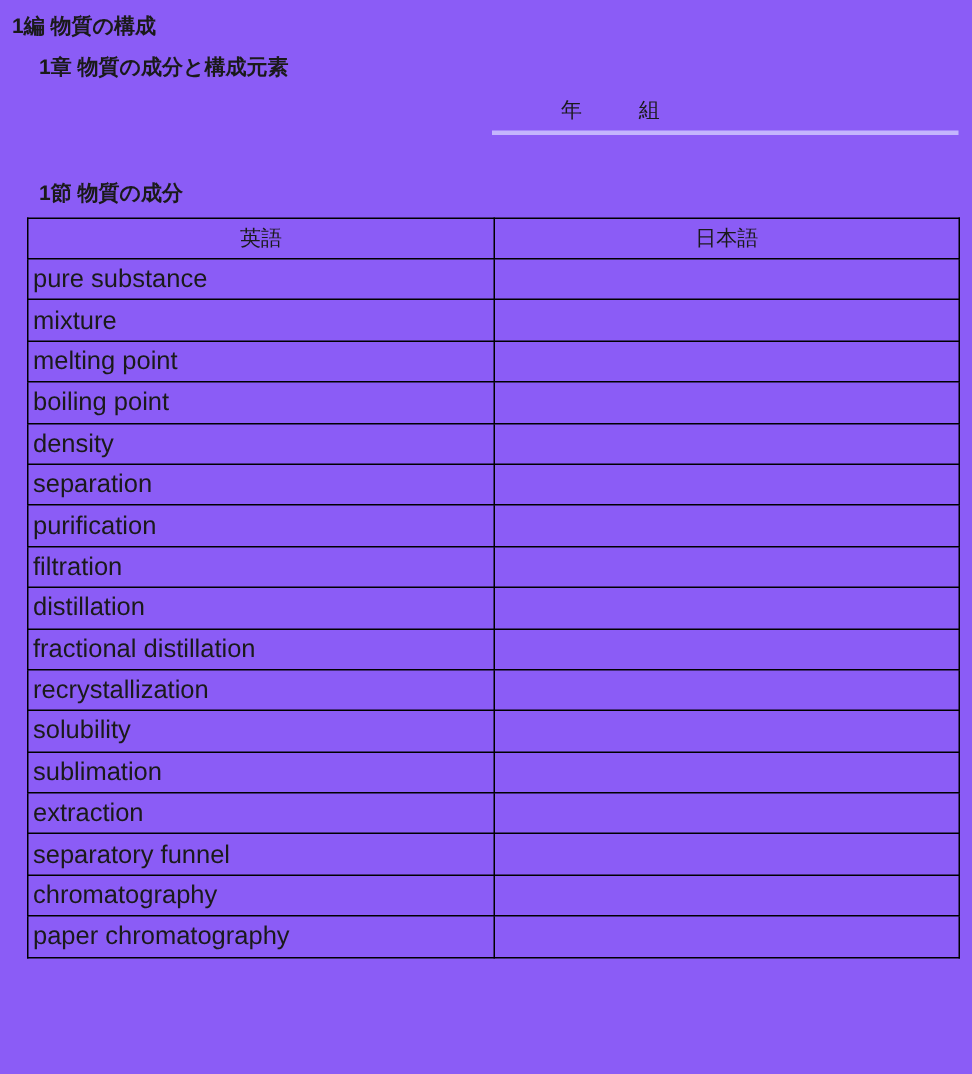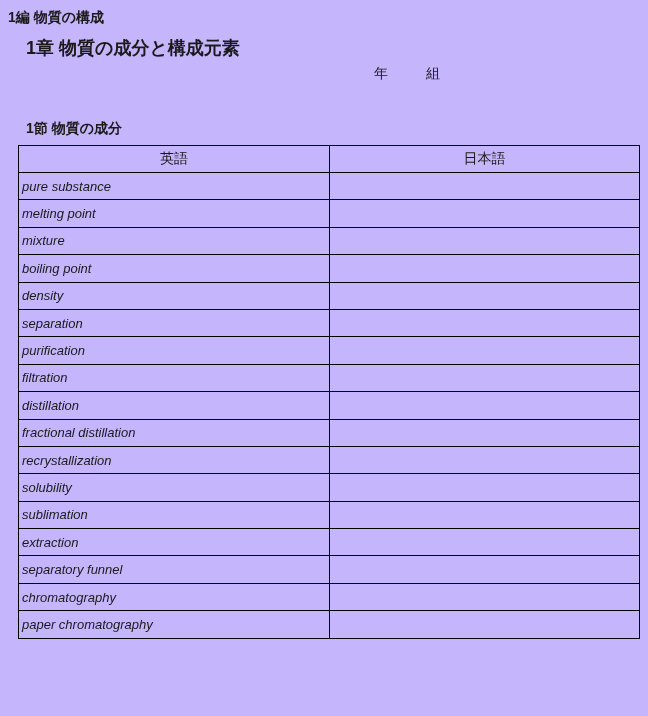--- a/index.html
+++ b/index.html
@@ -4,39 +4,39 @@
 <style>
   html, body {
     margin: 0;
     padding: 0;
     background: #ffffff;
   }
   .page {
     position: relative;
     width: 648px;
     height: 716px;
-    background: #c4b5fd;
+    background: #8b5cf6;
     font-family: "Liberation Sans", sans-serif;
     color: #1a1a1a;
     overflow: hidden;
   }
   .title1 {
     position: absolute;
     left: 8px;
     top: 9px;
     font-size: 14px;
     font-weight: bold;
     color: #1a1a1a;
     white-space: pre;
   }
   .title2 {
     position: absolute;
     left: 26px;
     top: 36px;
-    font-size: 18px;
+    font-size: 14px;
     font-weight: bold;
     color: #1a1a1a;
     white-space: pre;
   }
   .name-line {
     position: absolute;
     left: 328px;
     top: 62px;
     width: 311px;
     height: 25px;
@@ -78,24 +78,23 @@
   table.vocab th {
     height: 26px;
     font-size: 14px;
     font-weight: normal;
     text-align: center;
     vertical-align: middle;
     color: #1a1a1a;
   }
   table.vocab td {
     height: 26.4px;
-    font-size: 13px;
+    font-size: 17px;
     vertical-align: middle;
     color: #1a1a1a;
-    font-style: italic;
   }
   table.vocab td.en {
     padding-left: 3px;
     text-align: left;
   }
   col.c-en { width: 311px; }
   col.c-jp { width: 310px; }
 </style>
 </head>
 <body>
@@ -123,25 +122,25 @@
         <th>英語</th>
         <th>日本語</th>
       </tr>
     </thead>
     <tbody>
         <tr>
       <td class="en">pure substance</td>
       <td class="jp"></td>
     </tr>
         <tr>
+      <td class="en">mixture</td>
+      <td class="jp"></td>
+    </tr>
+        <tr>
       <td class="en">melting point</td>
-      <td class="jp"></td>
-    </tr>
-        <tr>
-      <td class="en">mixture</td>
       <td class="jp"></td>
     </tr>
         <tr>
       <td class="en">boiling point</td>
       <td class="jp"></td>
     </tr>
         <tr>
       <td class="en">density</td>
       <td class="jp"></td>
     </tr>

